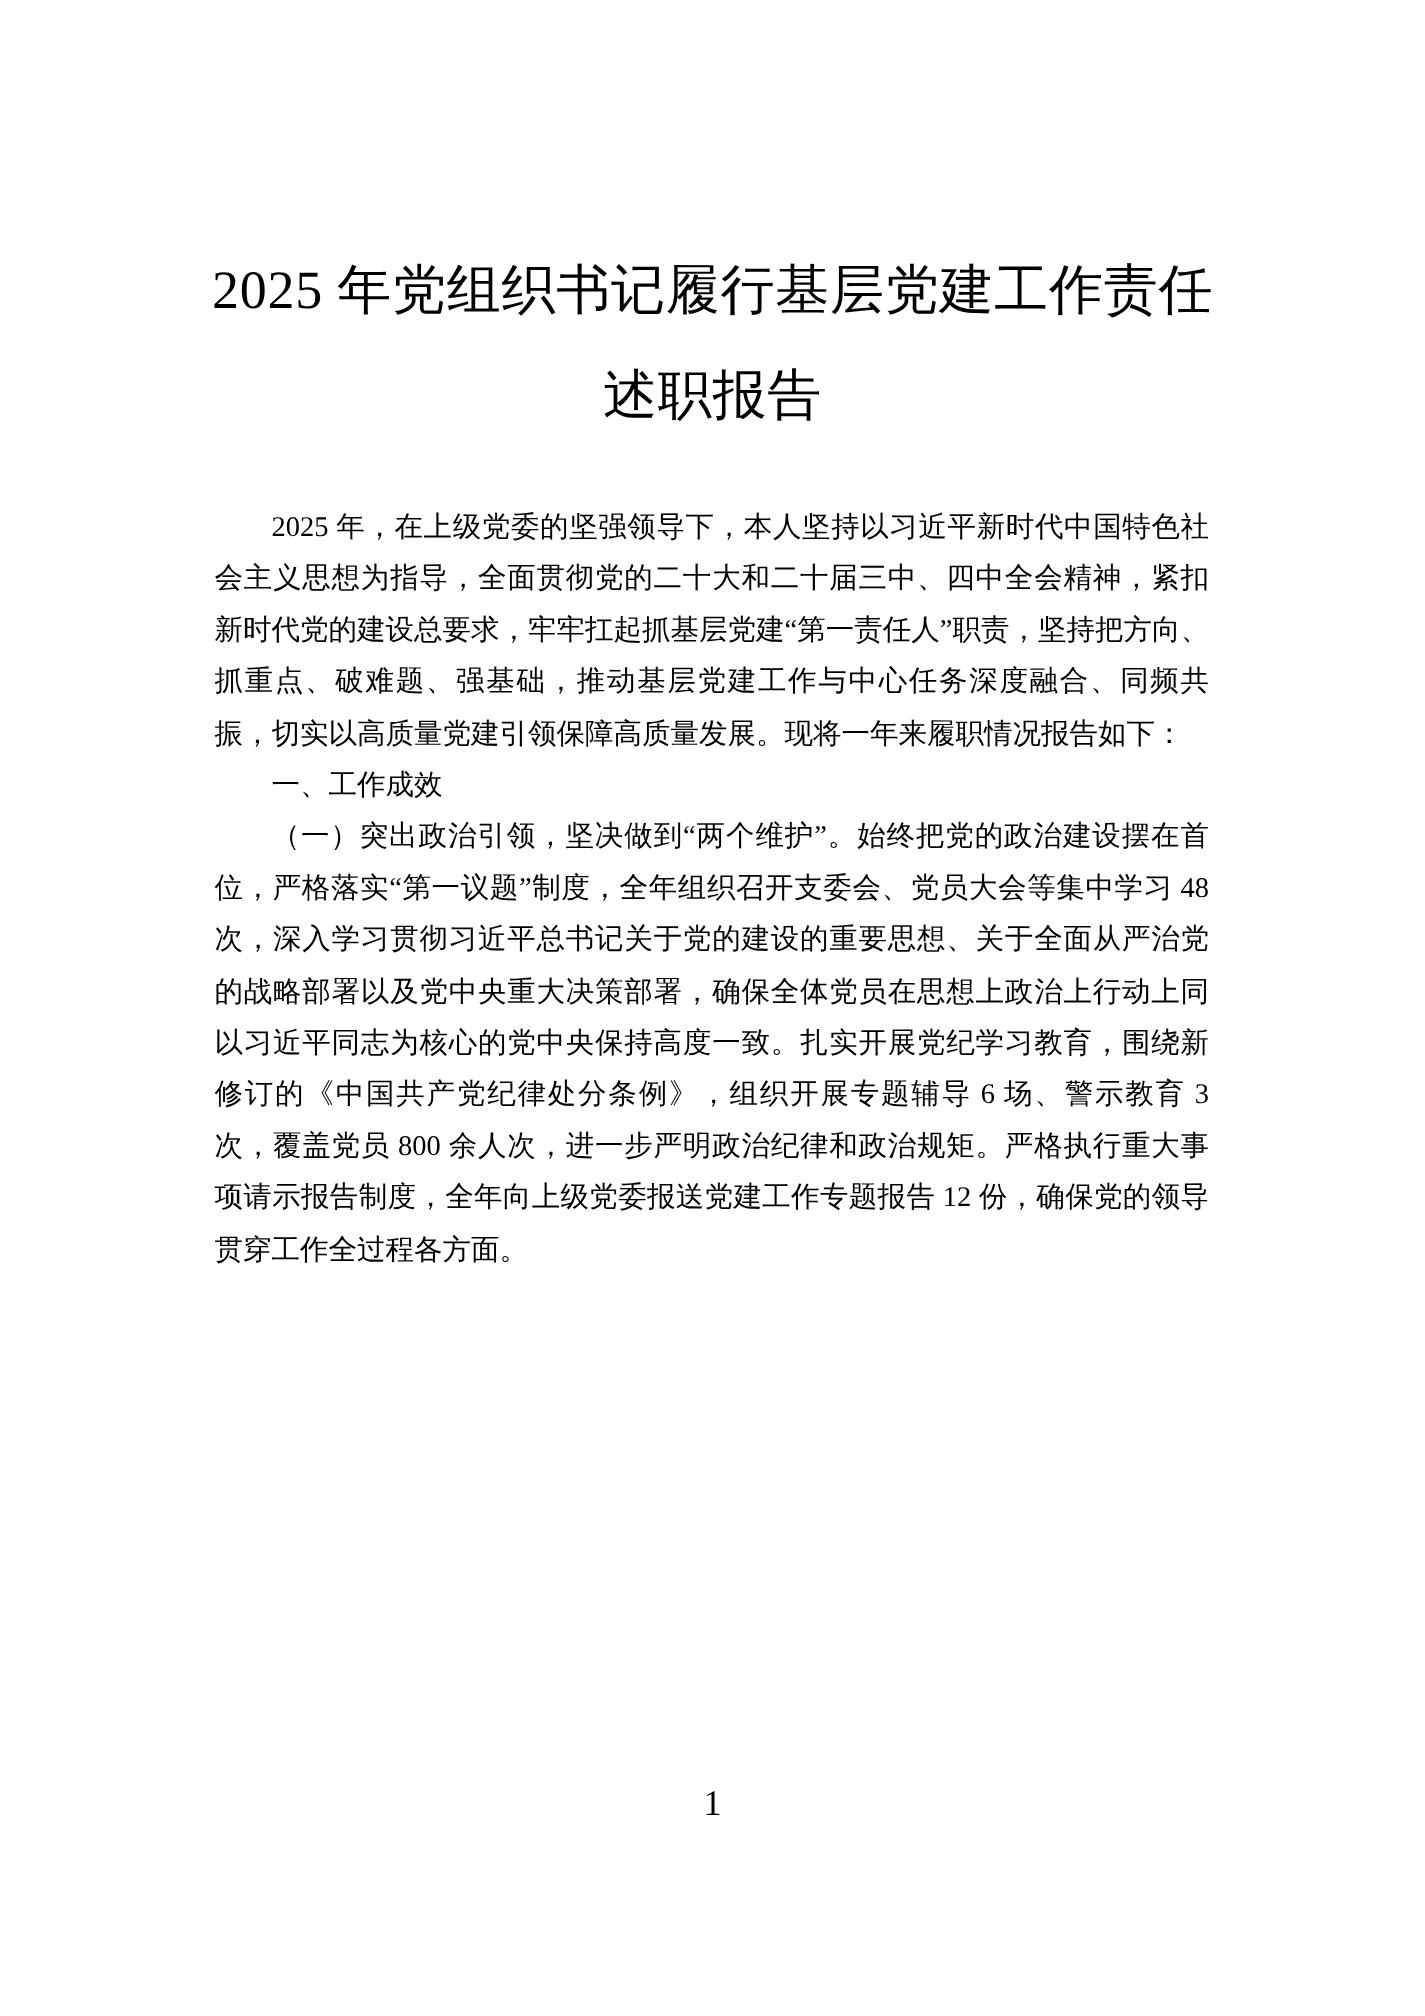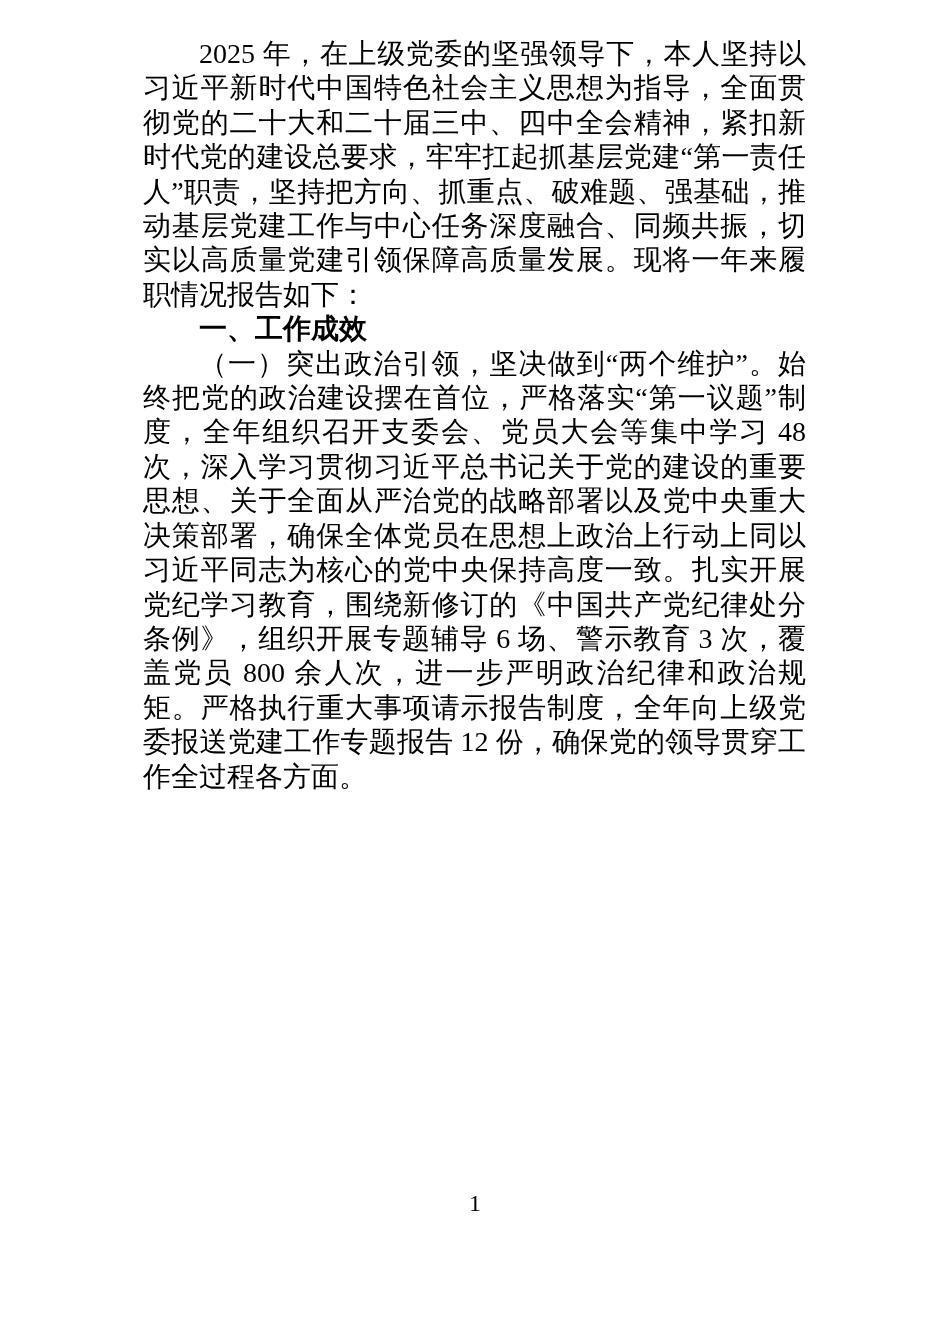--- a/index.html
+++ b/index.html
@@ -28,48 +28,52 @@
     font-size: 36px;
     line-height: 70px;
     font-weight: 400;
     letter-spacing: 0.5px;
   }
   .doc-title .title-line {
     white-space: nowrap;
   }
   .doc-content {
     margin: 37px 144px 0 143px;
-    font-size: 28px;
+    font-size: 19px;
     line-height: 34.4px;
     text-align: justify;
     text-justify: inter-ideograph;
   }
   .para {
     margin: 0;
     padding: 0;
     text-indent: 2em;
   }
   .heading {
-    font-weight: bold;
+    font-weight: normal;
   }
   .page-number {
     position: absolute;
     top: 1188px;
     left: 0;
     width: 950px;
     text-align: center;
     font-size: 24px;
     line-height: 30px;
   }
 </style>
 </head>
 <body>
 
 <div class="doc-page">
 
+  <div class="doc-title">
+    <div class="title-line">2025 年党组织书记履行基层党建工作责任</div>
+    <div class="title-line">述职报告</div>
+  </div>
 
   <div class="doc-content">
     <p class="para">2025 年，在上级党委的坚强领导下，本人坚持以习近平新时代中国特色社会主义思想为指导，全面贯彻党的二十大和二十届三中、四中全会精神，紧扣新时代党的建设总要求，牢牢扛起抓基层党建“第一责任人”职责，坚持把方向、抓重点、破难题、强基础，推动基层党建工作与中心任务深度融合、同频共振，切实以高质量党建引领保障高质量发展。现将一年来履职情况报告如下：</p>
     <p class="para heading">一、工作成效</p>
     <p class="para">（一）突出政治引领，坚决做到“两个维护”。始终把党的政治建设摆在首位，严格落实“第一议题”制度，全年组织召开支委会、党员大会等集中学习 48 次，深入学习贯彻习近平总书记关于党的建设的重要思想、关于全面从严治党的战略部署以及党中央重大决策部署，确保全体党员在思想上政治上行动上同以习近平同志为核心的党中央保持高度一致。扎实开展党纪学习教育，围绕新修订的《中国共产党纪律处分条例》，组织开展专题辅导 6 场、警示教育 3 次，覆盖党员 800 余人次，进一步严明政治纪律和政治规矩。严格执行重大事项请示报告制度，全年向上级党委报送党建工作专题报告 12 份，确保党的领导贯穿工作全过程各方面。</p>
   </div>
 
   <div class="page-number">1</div>
 
 </div>

